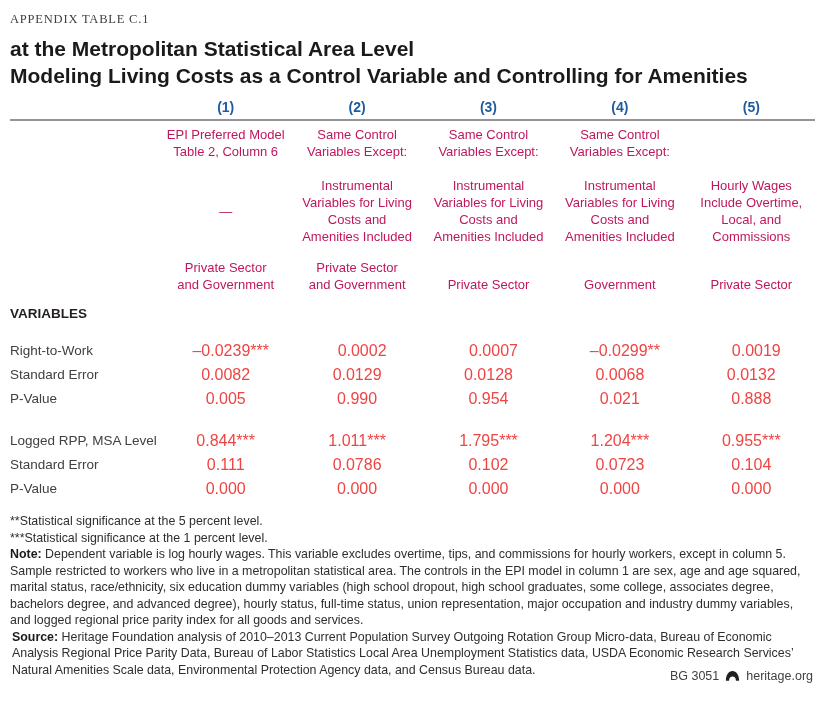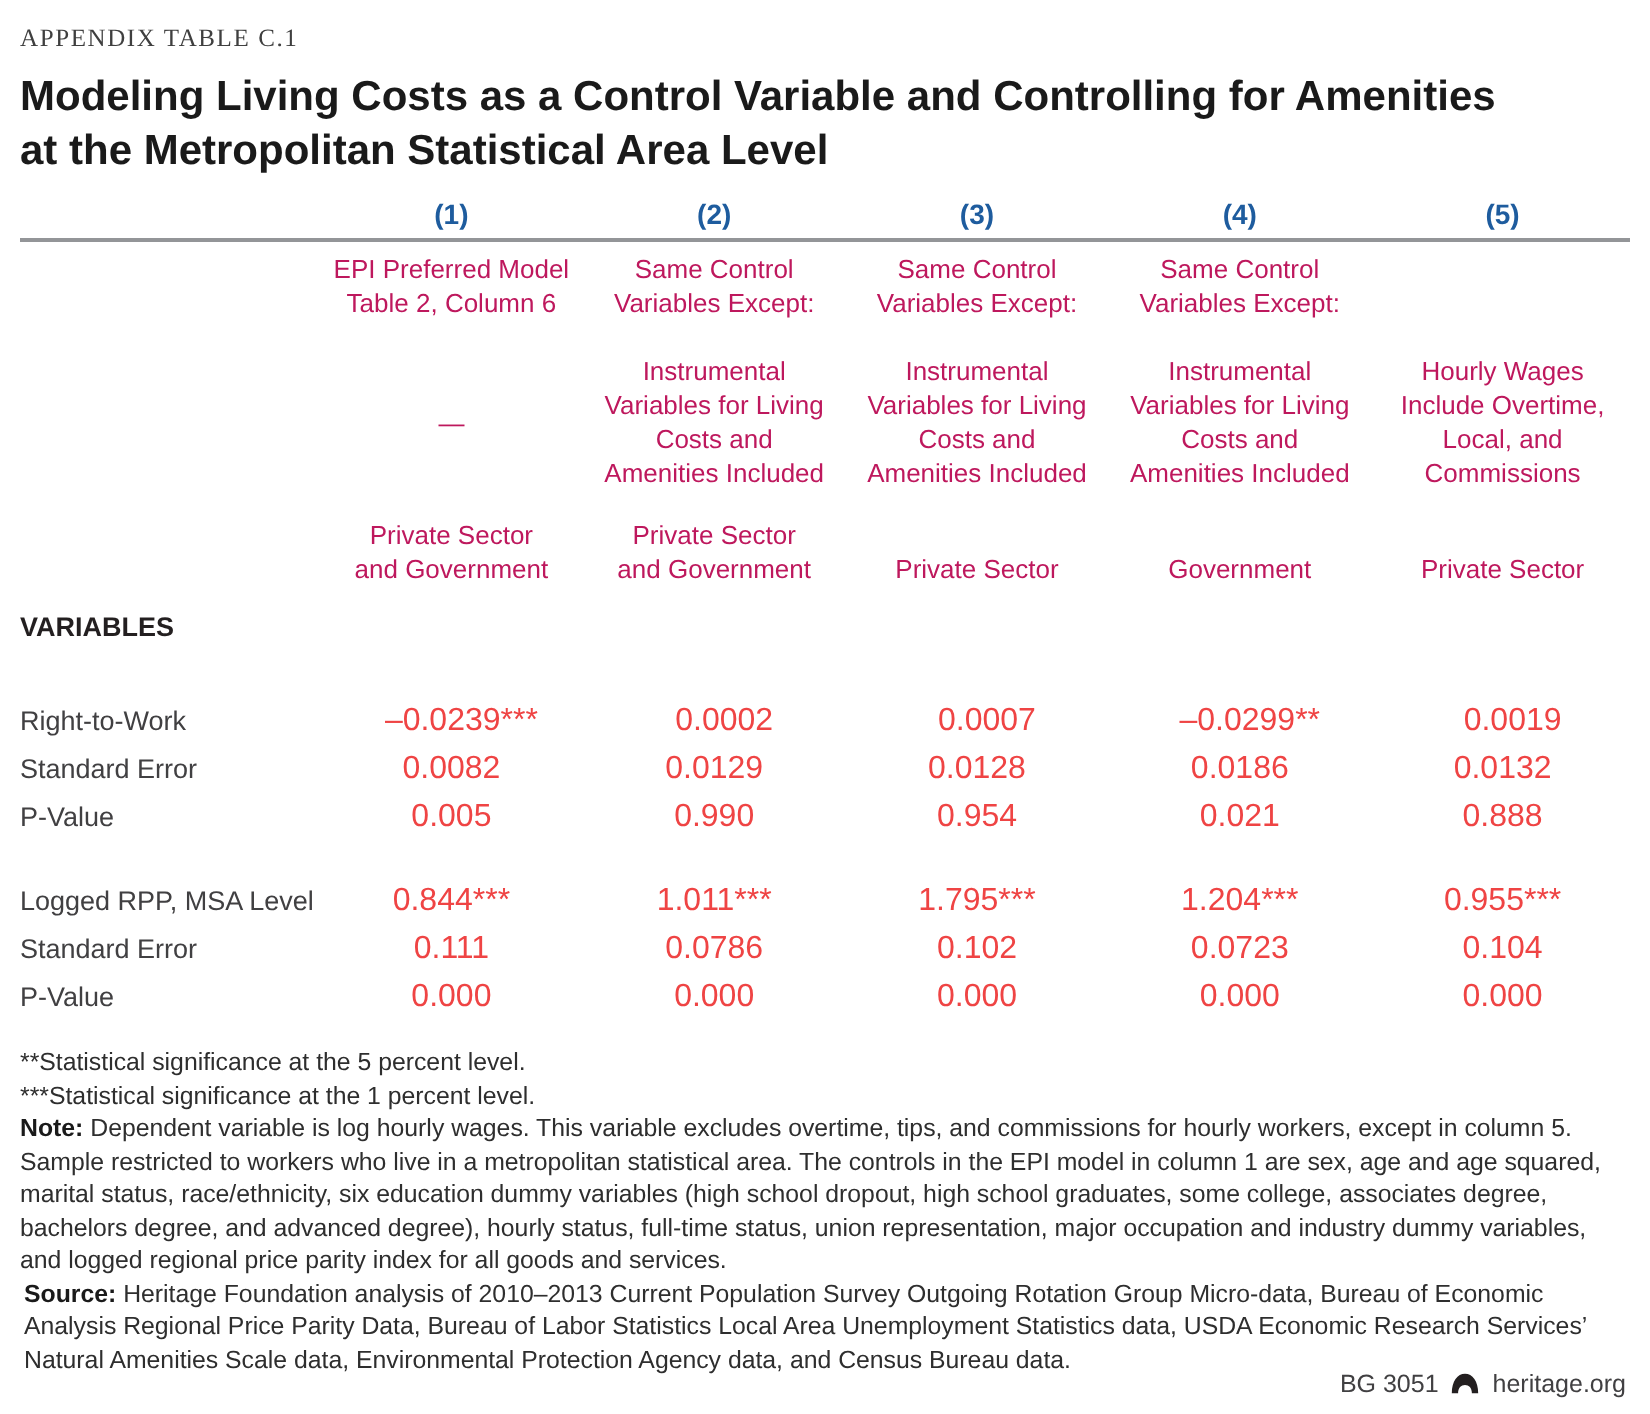--- a/index.html
+++ b/index.html
@@ -21,46 +21,46 @@
   .rule{height:0;border-top:2px solid #939598;margin-top:3px;}
   .modelrow{margin-top:5px;}
   .specrow{margin-top:17px;}
   .specrow .dash{align-self:center;}
   .sectorrow{margin-top:14px;align-items:end;}
   .sectorrow .cell{align-self:end;}
   .variables{margin-top:13px;font-size:13.5px;font-weight:bold;color:#231f20;}
   .datarow{align-items:center;margin-top:7px;}
   .datarow .cell{font-size:16px;color:#ef4444;}
   .rowlabel{text-align:left;font-size:13.5px;line-height:17px;color:#414042;}
-  .gap-top-lg{margin-top:31px;gap:14px;}
+  .gap-top-lg{margin-top:21px;gap:14px;}
   .gap-top-xl{margin-top:25px;}
   
   .footnotes{margin-top:16px;font-size:12.4px;line-height:16.5px;color:#2e2e2e;}
   .fnline{display:block;}
   .note-para{margin-top:0;}
   .source-para{padding-left:2px;}
   .b{font-weight:bold;color:#1a1a1a;}
   
   .footer{
-    position:absolute;right:12px;bottom:8px;display:flex;align-items:center;
+    position:absolute;right:12px;bottom:24px;display:flex;align-items:center;
     font-size:12.5px;color:#414042;gap:6px;
   }
   .bell{display:inline-block;line-height:0;}
   .bell svg{fill:#231f20;}
 </style>
 </head>
 <body>
 
 <div class="page">
 
   <div class="kicker">APPENDIX TABLE C.1</div>
 
   <div class="title">
+    <div>at the Metropolitan Statistical Area Level</div>
     <div>Modeling Living Costs as a Control Variable and Controlling for Amenities</div>
-    <div>at the Metropolitan Statistical Area Level</div>
   </div>
 
   <div class="trow numrow">
     <div class="cell"></div>
     <div class="cell">(1)</div>
     <div class="cell">(2)</div>
     <div class="cell">(3)</div>
     <div class="cell">(4)</div>
     <div class="cell">(5)</div>
   </div>
@@ -148,21 +148,21 @@
     <div class="cell">0.0007</div>
     <div class="cell">–0.0299**</div>
     <div class="cell">0.0019</div>
   </div>
 
   <div class="trow datarow">
     <div class="rowlabel">Standard Error</div>
     <div class="cell">0.0082</div>
     <div class="cell">0.0129</div>
     <div class="cell">0.0128</div>
-    <div class="cell">0.0186</div>
+    <div class="cell">0.0068</div>
     <div class="cell">0.0132</div>
   </div>
 
   <div class="trow datarow">
     <div class="rowlabel">P-Value</div>
     <div class="cell">0.005</div>
     <div class="cell">0.990</div>
     <div class="cell">0.954</div>
     <div class="cell">0.021</div>
     <div class="cell">0.888</div>

